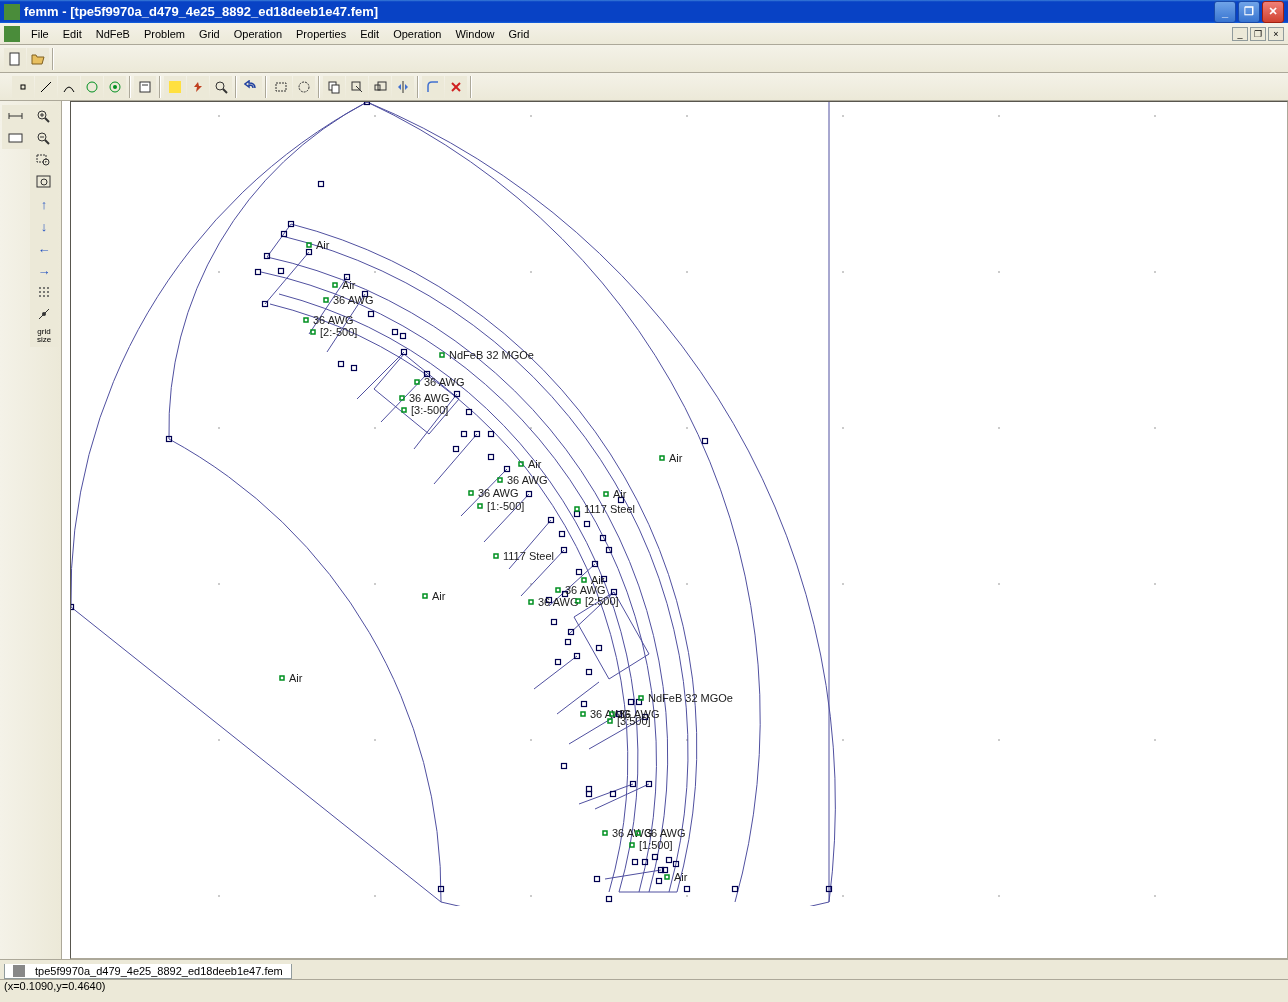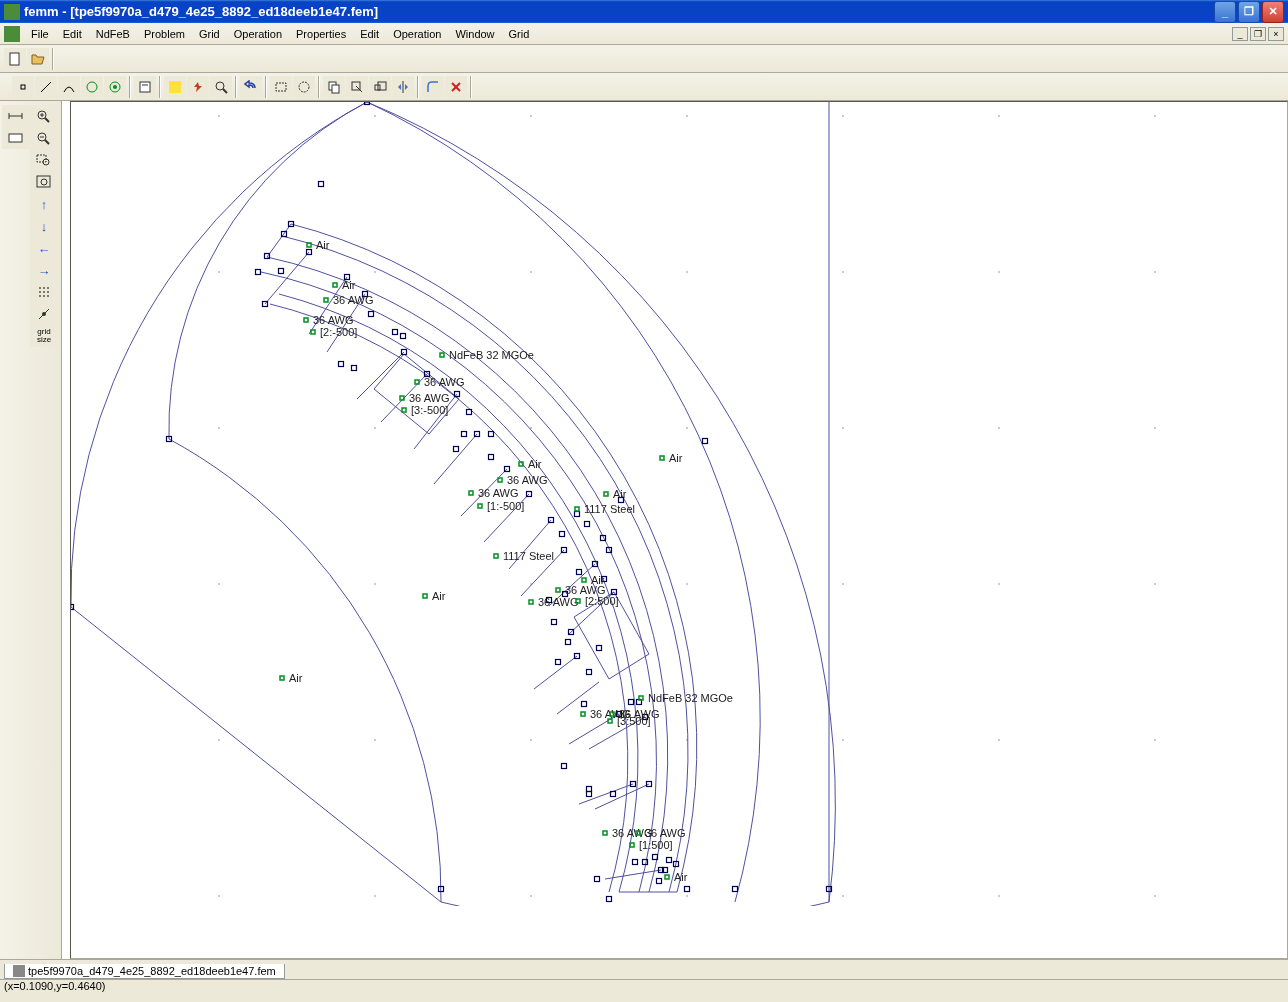--- a/index.html
+++ b/index.html
@@ -26,21 +26,21 @@
     
     .main-area { display: flex; height: calc(100% - 28px - 22px - 28px - 28px - 20px - 18px); position: relative; }
     .left-toolbar { width: 62px; background: linear-gradient(to right, #f4f2e8, #ece9d8); border-right: 1px solid #aca899; display: flex; flex-direction: column; padding: 4px 2px; }
     .left-toolbar-row { display: flex; gap: 0px; margin-bottom: 0px; }
     .left-btn { width: 28px; height: 22px; background: #ece9d8; border: 1px solid #ece9d8; display: flex; align-items: center; justify-content: center; cursor: pointer; font-size: 13px; }
     .left-btn.tall { height: 22px; font-size: 8px; text-align: center; line-height: 1; }
     
     .canvas { flex: 1; background: white; position: relative; overflow: hidden; border: 1px inset #aca899; margin-left: 8px; }
     
     .tabbar { height: 20px; background: #ece9d8; display: flex; align-items: flex-end; padding: 0 4px; border-top: 1px solid #aca899; }
-    .tab { background: #fff; border: 1px solid #919b9c; border-top: none; padding: 1px 8px; font-size: 11px; display: flex; align-items: center; gap: 3px; }
+    .tab { background: #fff; border: 1px solid #919b9c; border-top: none; padding: 1px 8px; font-size: 11px; display: flex; align-items: center; gap: 10px; }
     .tab-icon { width: 12px; height: 12px; background: #888; }
     
     .statusbar { height: 25px; background: #ece9d8; border-top: 1px solid #aca899; display: flex; align-items: flex-start; padding: 0 4px; font-size: 11px; }
     
     svg text { font-family: Arial; font-size: 11px; }
     svg .marker { fill: none; stroke: #009020; stroke-width: 1.5; }
     svg .node { fill: none; stroke: #000050; stroke-width: 1.2; }
     svg .geo { fill: none; stroke: #5050a0; stroke-width: 1; }
     svg .dot { fill: #888; }
     svg .label-text { fill: #202020; }

